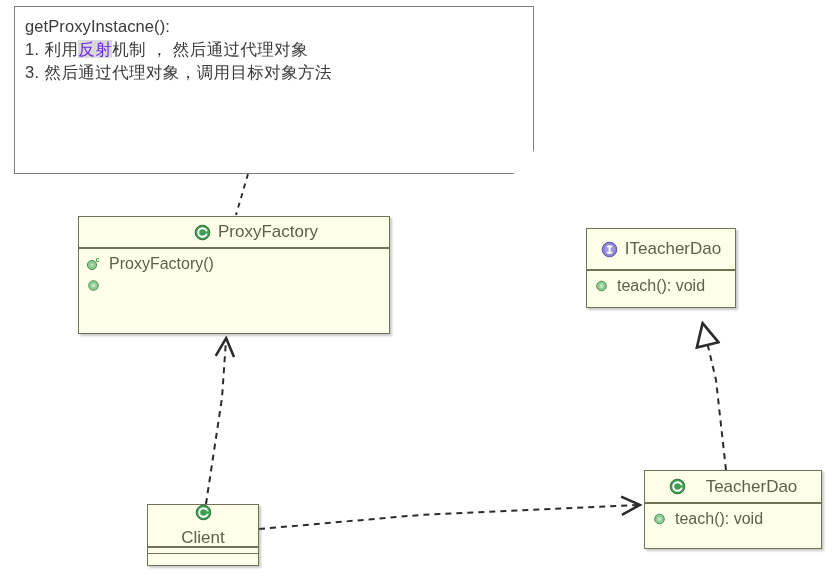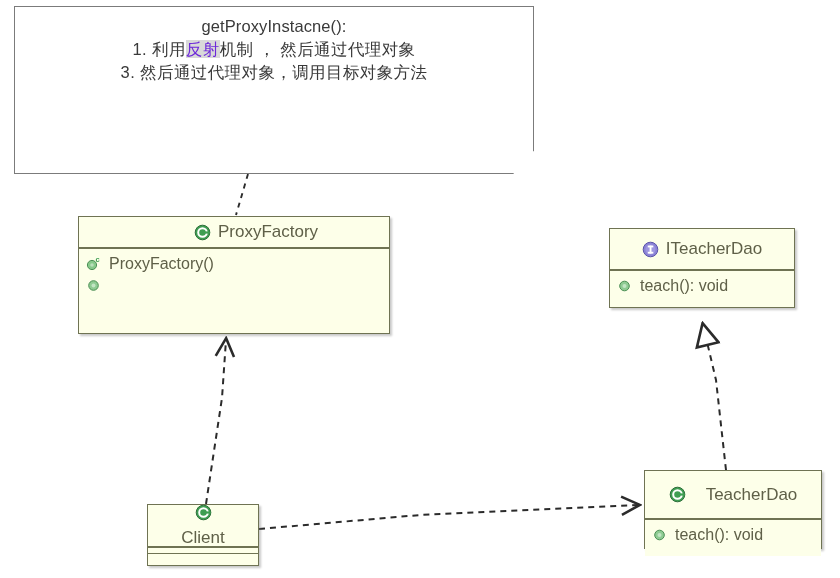--- a/index.html
+++ b/index.html
@@ -36,21 +36,20 @@
     height: 168px;
     box-sizing: border-box;
     background: #ffffff;
     border: 1px solid #7b7b7b;
     box-shadow: 2px 2px 2px rgba(120,120,120,0.45);
     
     clip-path: polygon(0 0, 100% 0, 100% 86%, 96% 100%, 0 100%);
   }
   .note-inner {
     padding: 8px 10px 0 10px;
-    text-align: center;
   }
   .note-line {
     font-size: 16.5px;
     color: #3a3a3a;
     line-height: 23px;
     white-space: nowrap;
     letter-spacing: 0.1px;
   }
   .note-line.cjk { letter-spacing: 0.4px; }
   .hl-red {
@@ -99,26 +98,26 @@
   }
 
   
   .ico { flex: 0 0 auto; display: block; }
 
   
   #box-proxyfactory { left: 78px;  top: 216px; width: 312px; height: 118px; }
   #box-proxyfactory .hdr     { height: 31px; padding-left: 44px; }
   #box-proxyfactory .members { height: 72px; }
 
-  #box-iteacherdao  { left: 609px; top: 228px; width: 186px; height: 80px; text-align: center; }
+  #box-iteacherdao  { left: 586px; top: 228px; width: 150px; height: 80px; text-align: center; }
   #box-iteacherdao .hdr     { height: 41px; }
   #box-iteacherdao .members { height: 37px; }
 
   #box-teacherdao   { left: 644px; top: 470px; width: 178px; height: 79px; }
-  #box-teacherdao .hdr     { height: 48px; gap: 20px; }
+  #box-teacherdao .hdr     { height: 32px; gap: 20px; }
   #box-teacherdao .members { height: 37px; }
 
   #box-client       { left: 147px; top: 504px; width: 112px; height: 62px; }
   #box-client .hdr        { height: 42px; flex-direction: column; }
   #box-client .thinbar    { height: 5px; border-top: 1px solid #6f7353; background: #fdffe9; }
   #box-client .thinbar2   { height: 6px; border-top: 1px solid #6f7353; background: #fdffe9; }
 </style>
 </head>
 <body>
 

